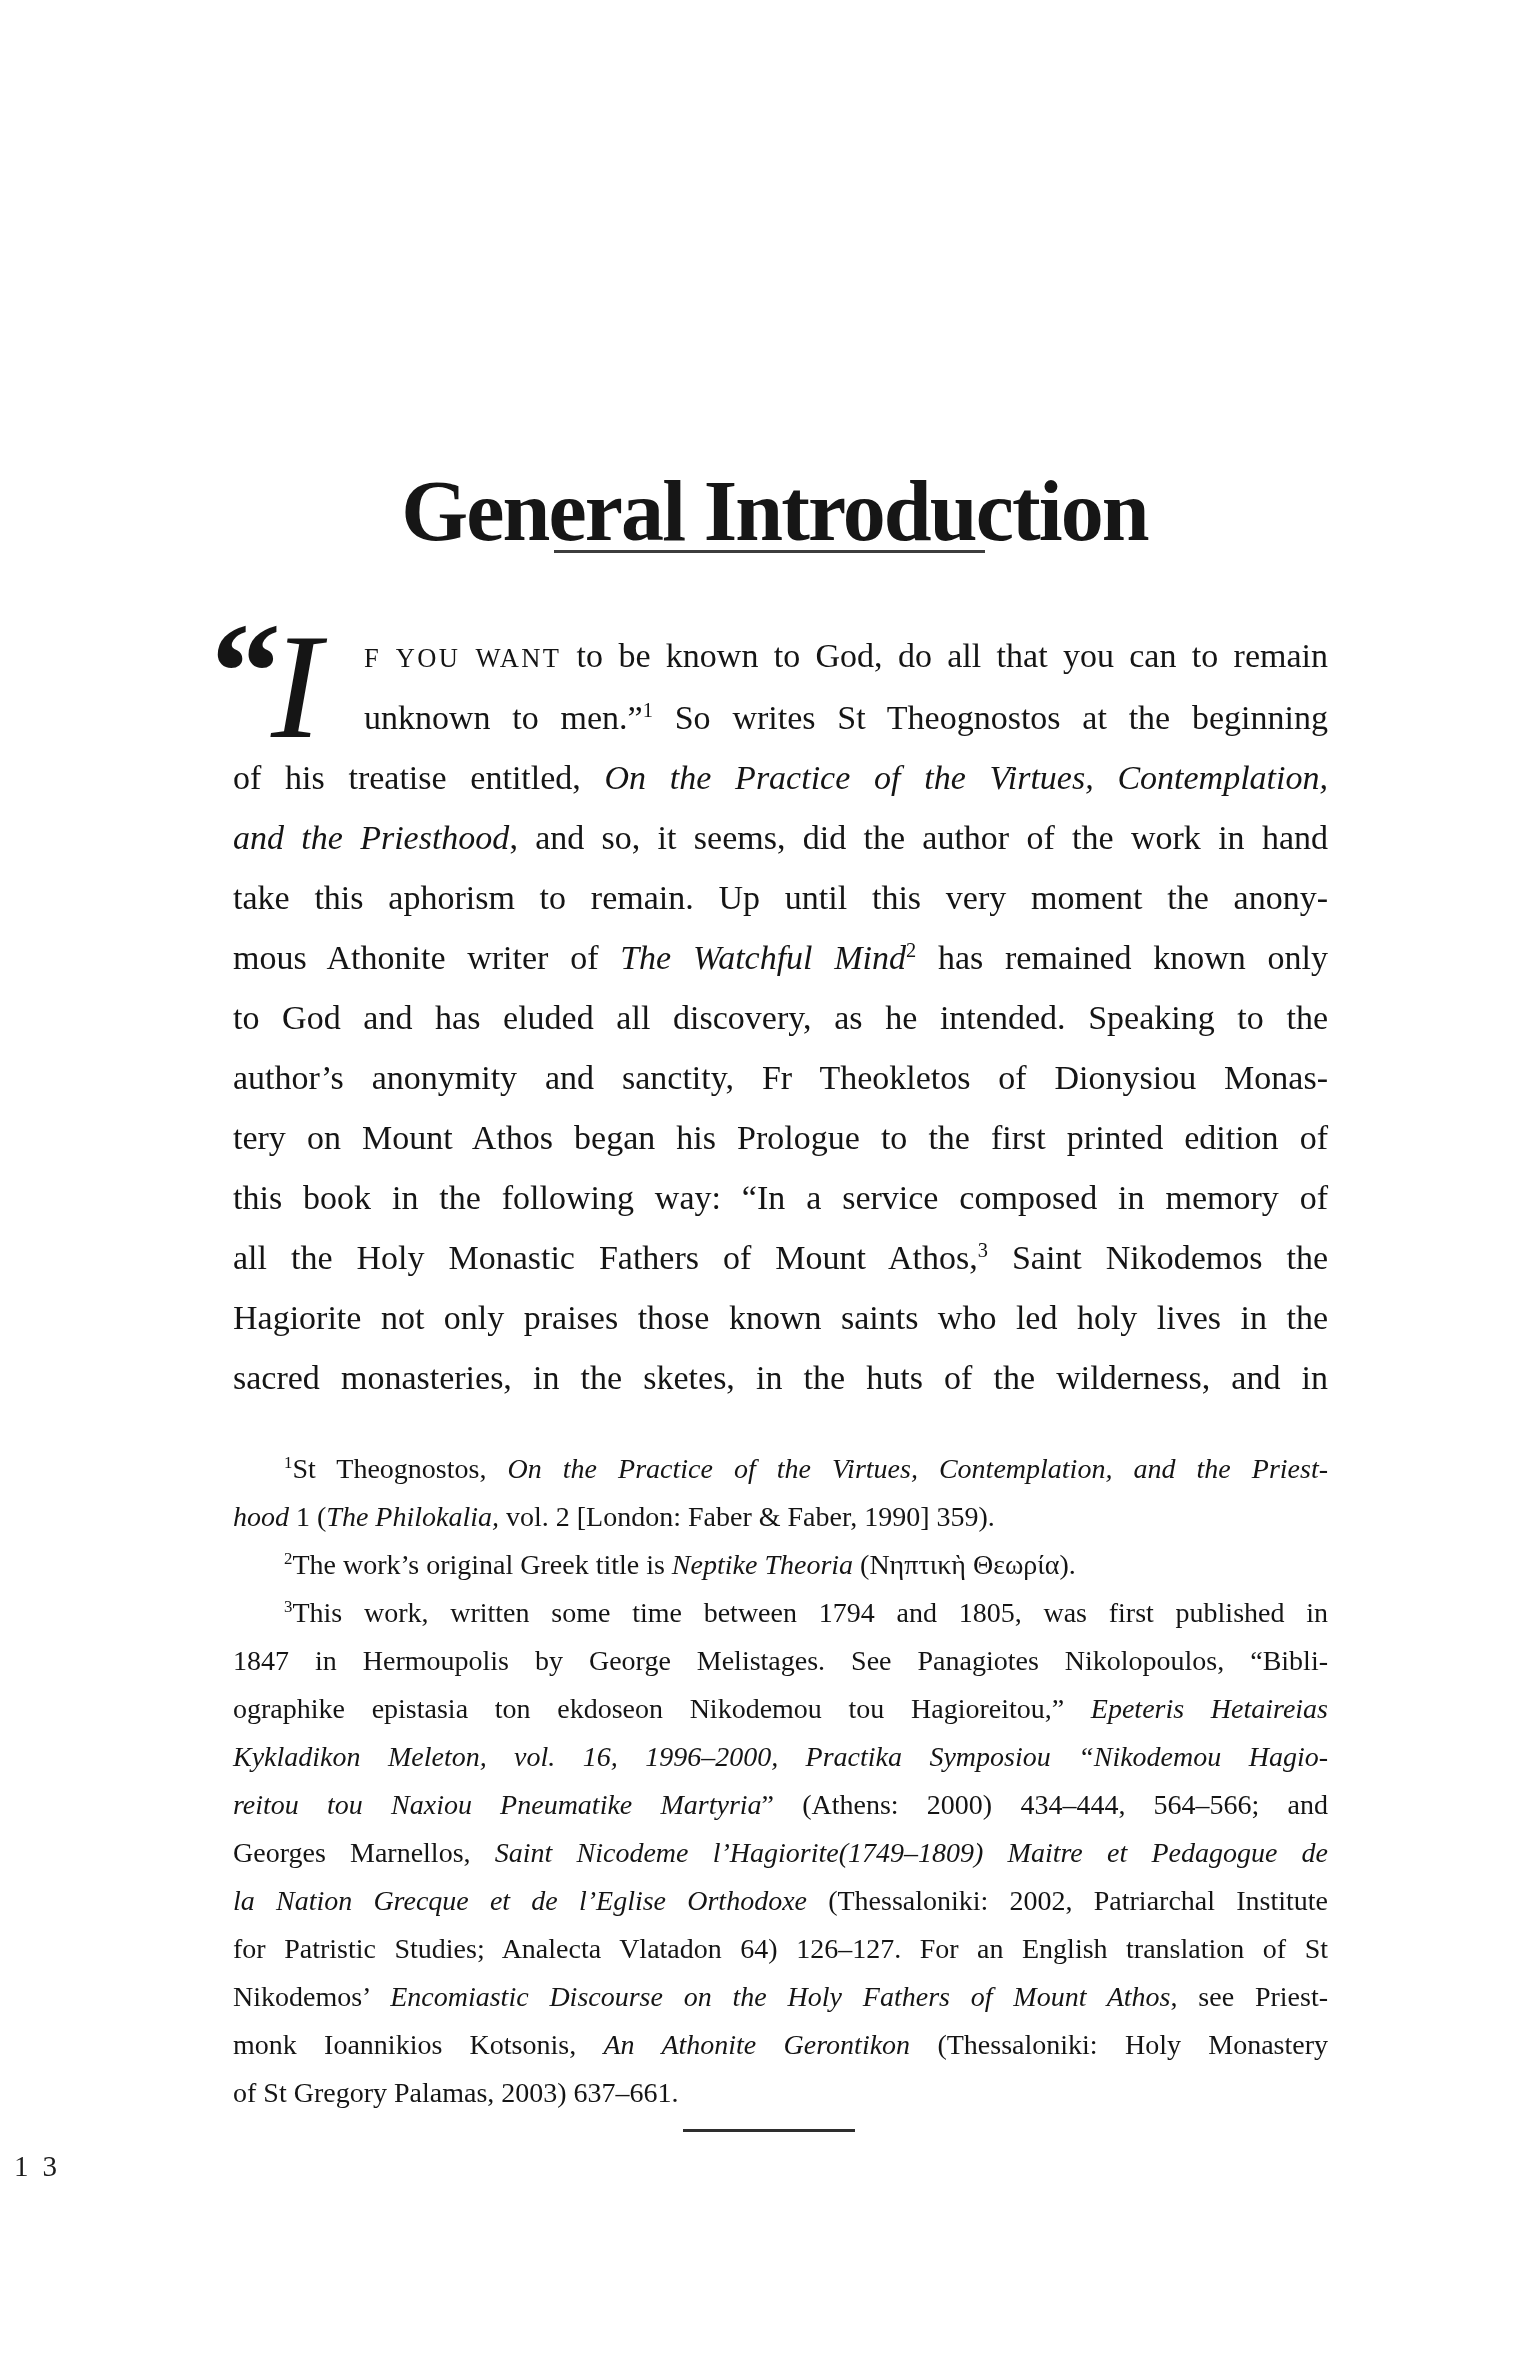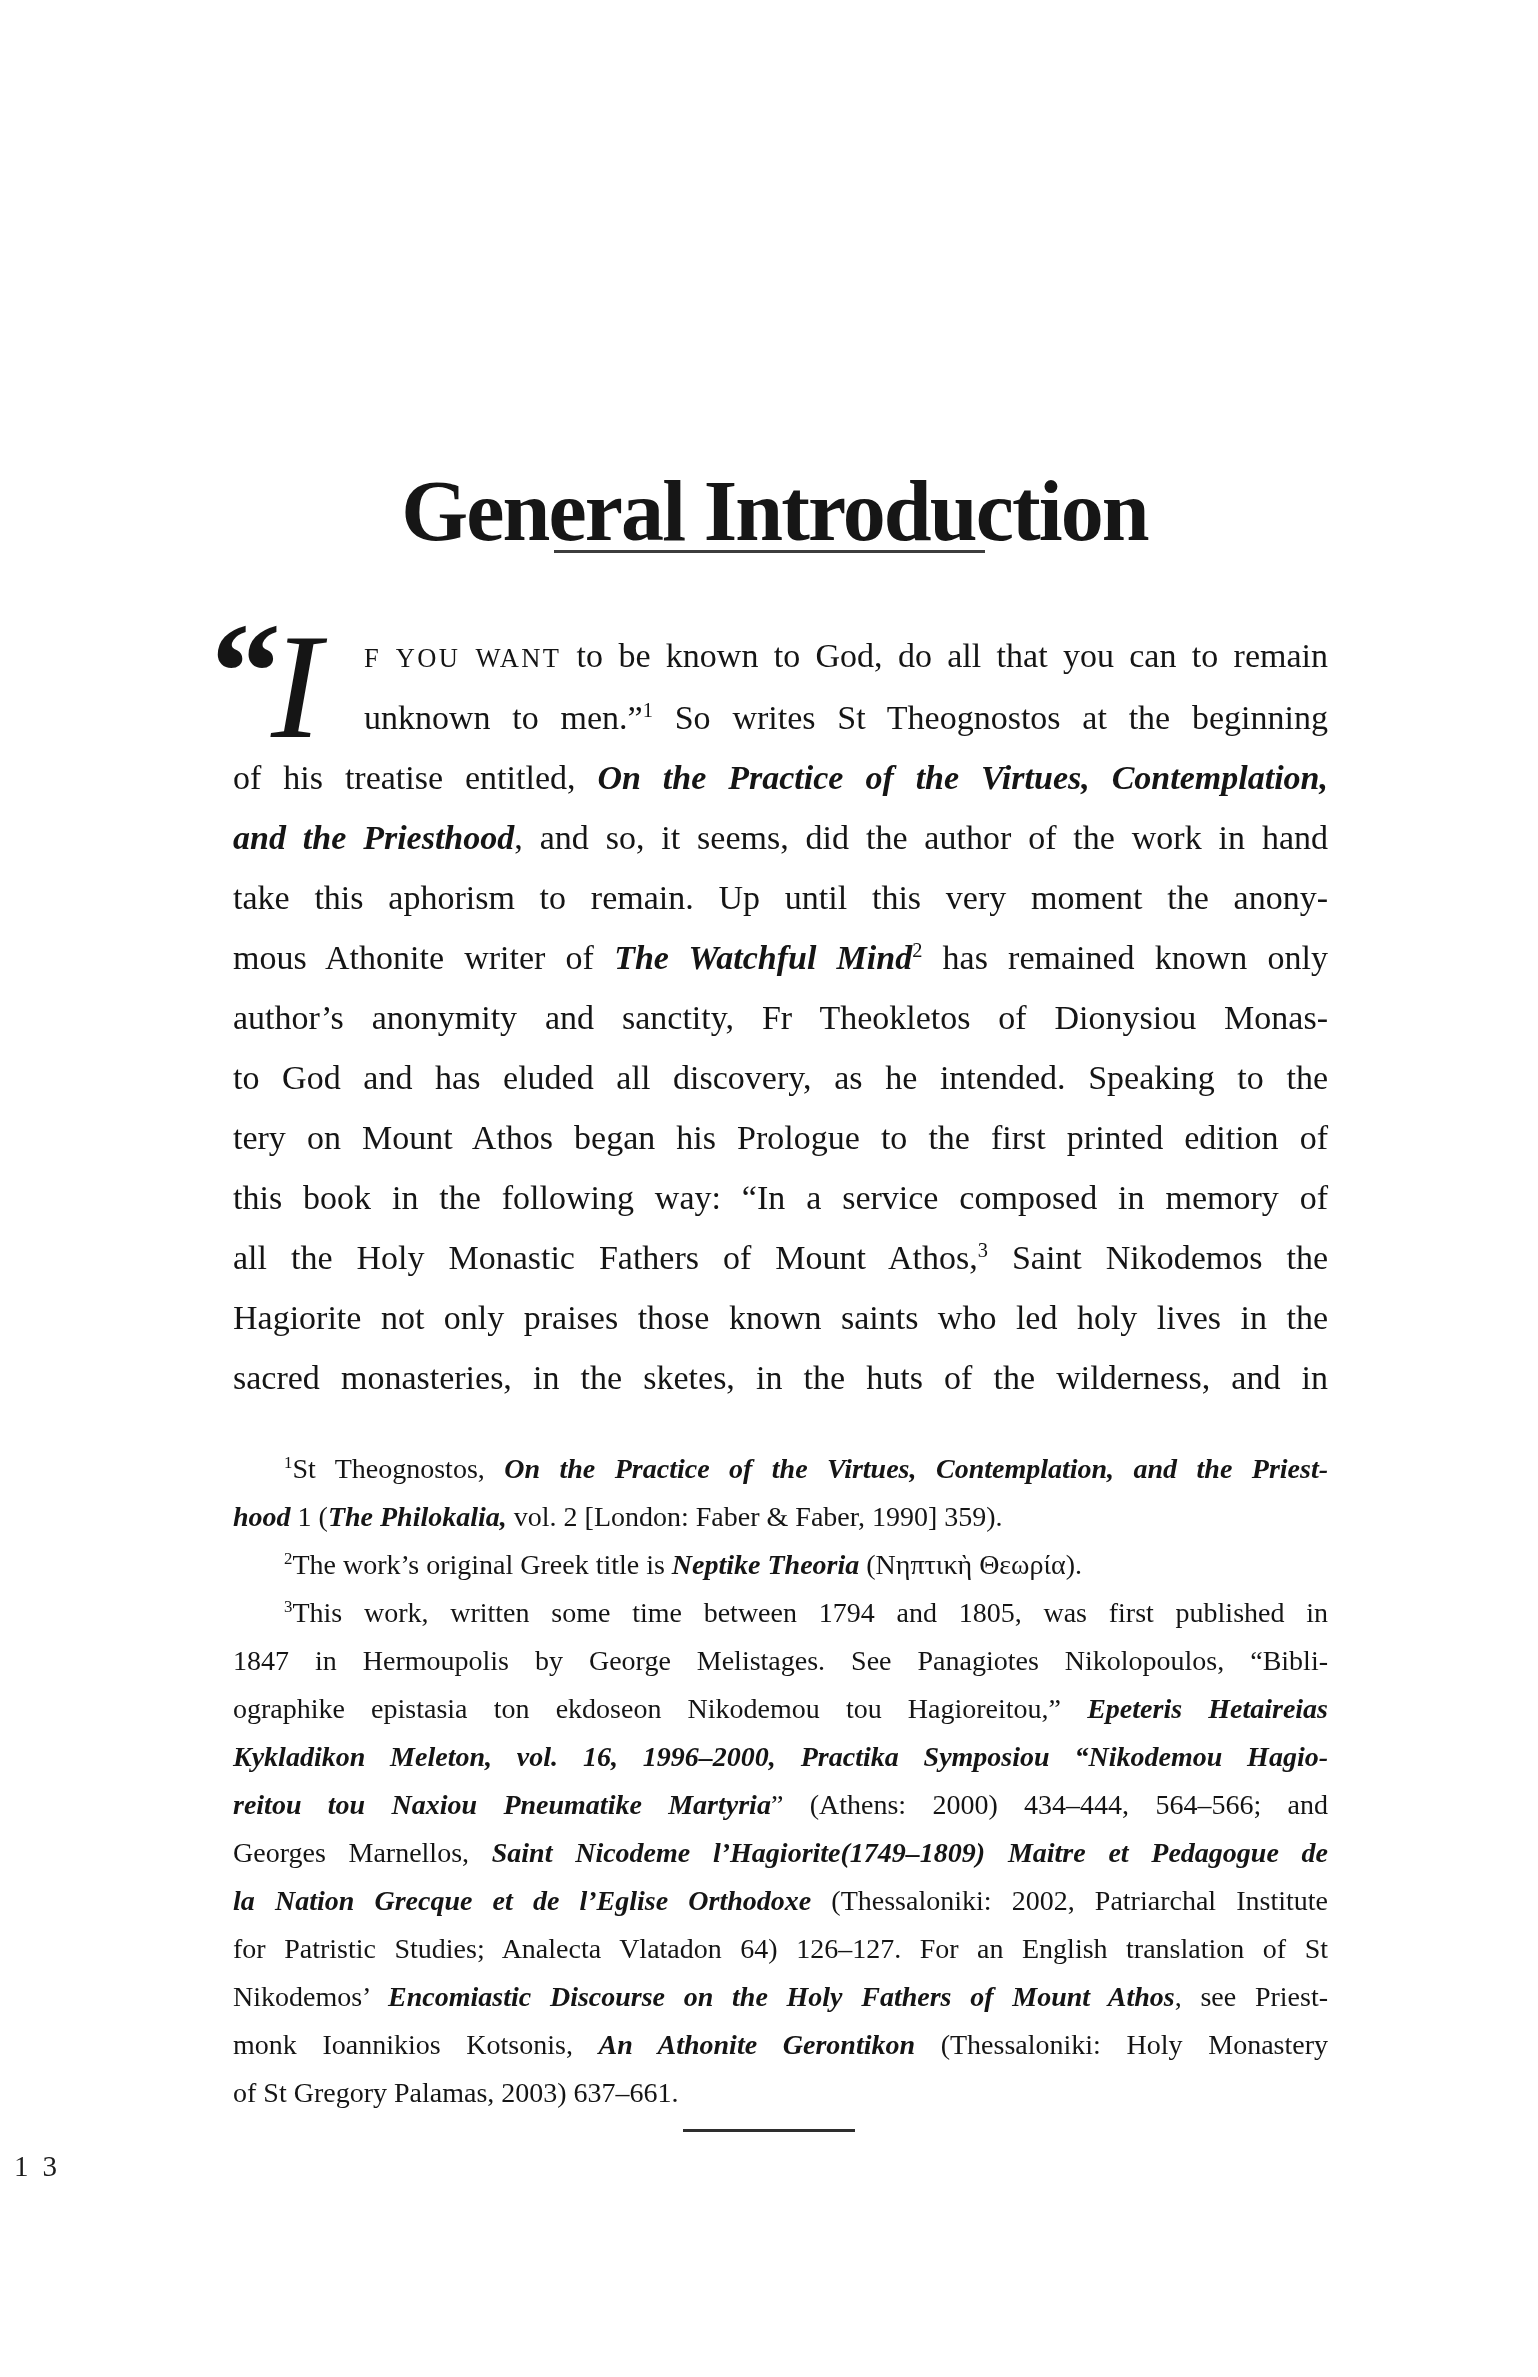--- a/index.html
+++ b/index.html
@@ -64,21 +64,21 @@
     font-size: 28px;
     line-height: 48px;
   }
   .tline {
     text-align: justify;
     text-align-last: justify;
     margin-left: 20px;
   }
   .tline.last { text-align-last: left; }
   .tline.indent { text-indent: 51px; }
-  .i  { font-style: italic; font-weight: bold; }
+  .i  { font-style: italic; }
   .sc { font-size: 0.78em; letter-spacing: 2.3px; }
   .sup {
     vertical-align: super;
     font-size: 0.60em;
     line-height: 0;
   }
   .foot-rule {
     position: absolute;
     top: 2129px; left: 683px;
     width: 172px; height: 2.8px;
@@ -106,22 +106,22 @@
     <div class="dropcap">
       <span class="dq">“</span>
       <span class="dletter">I</span>
     </div>
   <div class="tline"><span class="sc">F YOU WANT</span><span> to be known to God, do all that you can to remain</span></div>
       <div class="tline"><span>unknown to men.”</span><span class="sup">1</span><span> So writes St Theognostos at the beginning</span></div>
       <div class="tline"><span>of his treatise entitled, </span><span class="i">On the Practice of the Virtues, Contemplation,</span></div>
       <div class="tline"><span class="i">and the Priesthood</span><span>, and so, it seems, did the author of the work in hand</span></div>
       <div class="tline"><span>take this aphorism to remain. Up until this very moment the anony-</span></div>
       <div class="tline"><span>mous Athonite writer of </span><span class="i">The Watchful Mind</span><span class="sup">2</span><span> has remained known only</span></div>
+      <div class="tline"><span>to God and has eluded all discovery, as he intended. Speaking to the</span></div>
       <div class="tline"><span>author’s anonymity and sanctity, Fr Theokletos of Dionysiou Monas-</span></div>
-      <div class="tline"><span>to God and has eluded all discovery, as he intended. Speaking to the</span></div>
       <div class="tline"><span>tery on Mount Athos began his Prologue to the first printed edition of</span></div>
       <div class="tline"><span>this book in the following way: “In a service composed in memory of</span></div>
       <div class="tline"><span>all the Holy Monastic Fathers of Mount Athos,</span><span class="sup">3</span><span> Saint Nikodemos the</span></div>
       <div class="tline"><span>Hagiorite not only praises those known saints who led holy lives in the</span></div>
       <div class="tline"><span>sacred monasteries, in the sketes, in the huts of the wilderness, and in</span></div>
     </div>
 
   <div class="footnotes">
       <div class="tline indent"><span class="sup">1</span><span>St Theognostos, </span><span class="i">On the Practice of the Virtues, Contemplation, and the Priest-</span></div>
       <div class="tline last"><span class="i">hood</span><span> 1 (</span><span class="i">The Philokalia,</span><span> vol. 2 [London: Faber &amp; Faber, 1990] 359).</span></div>

